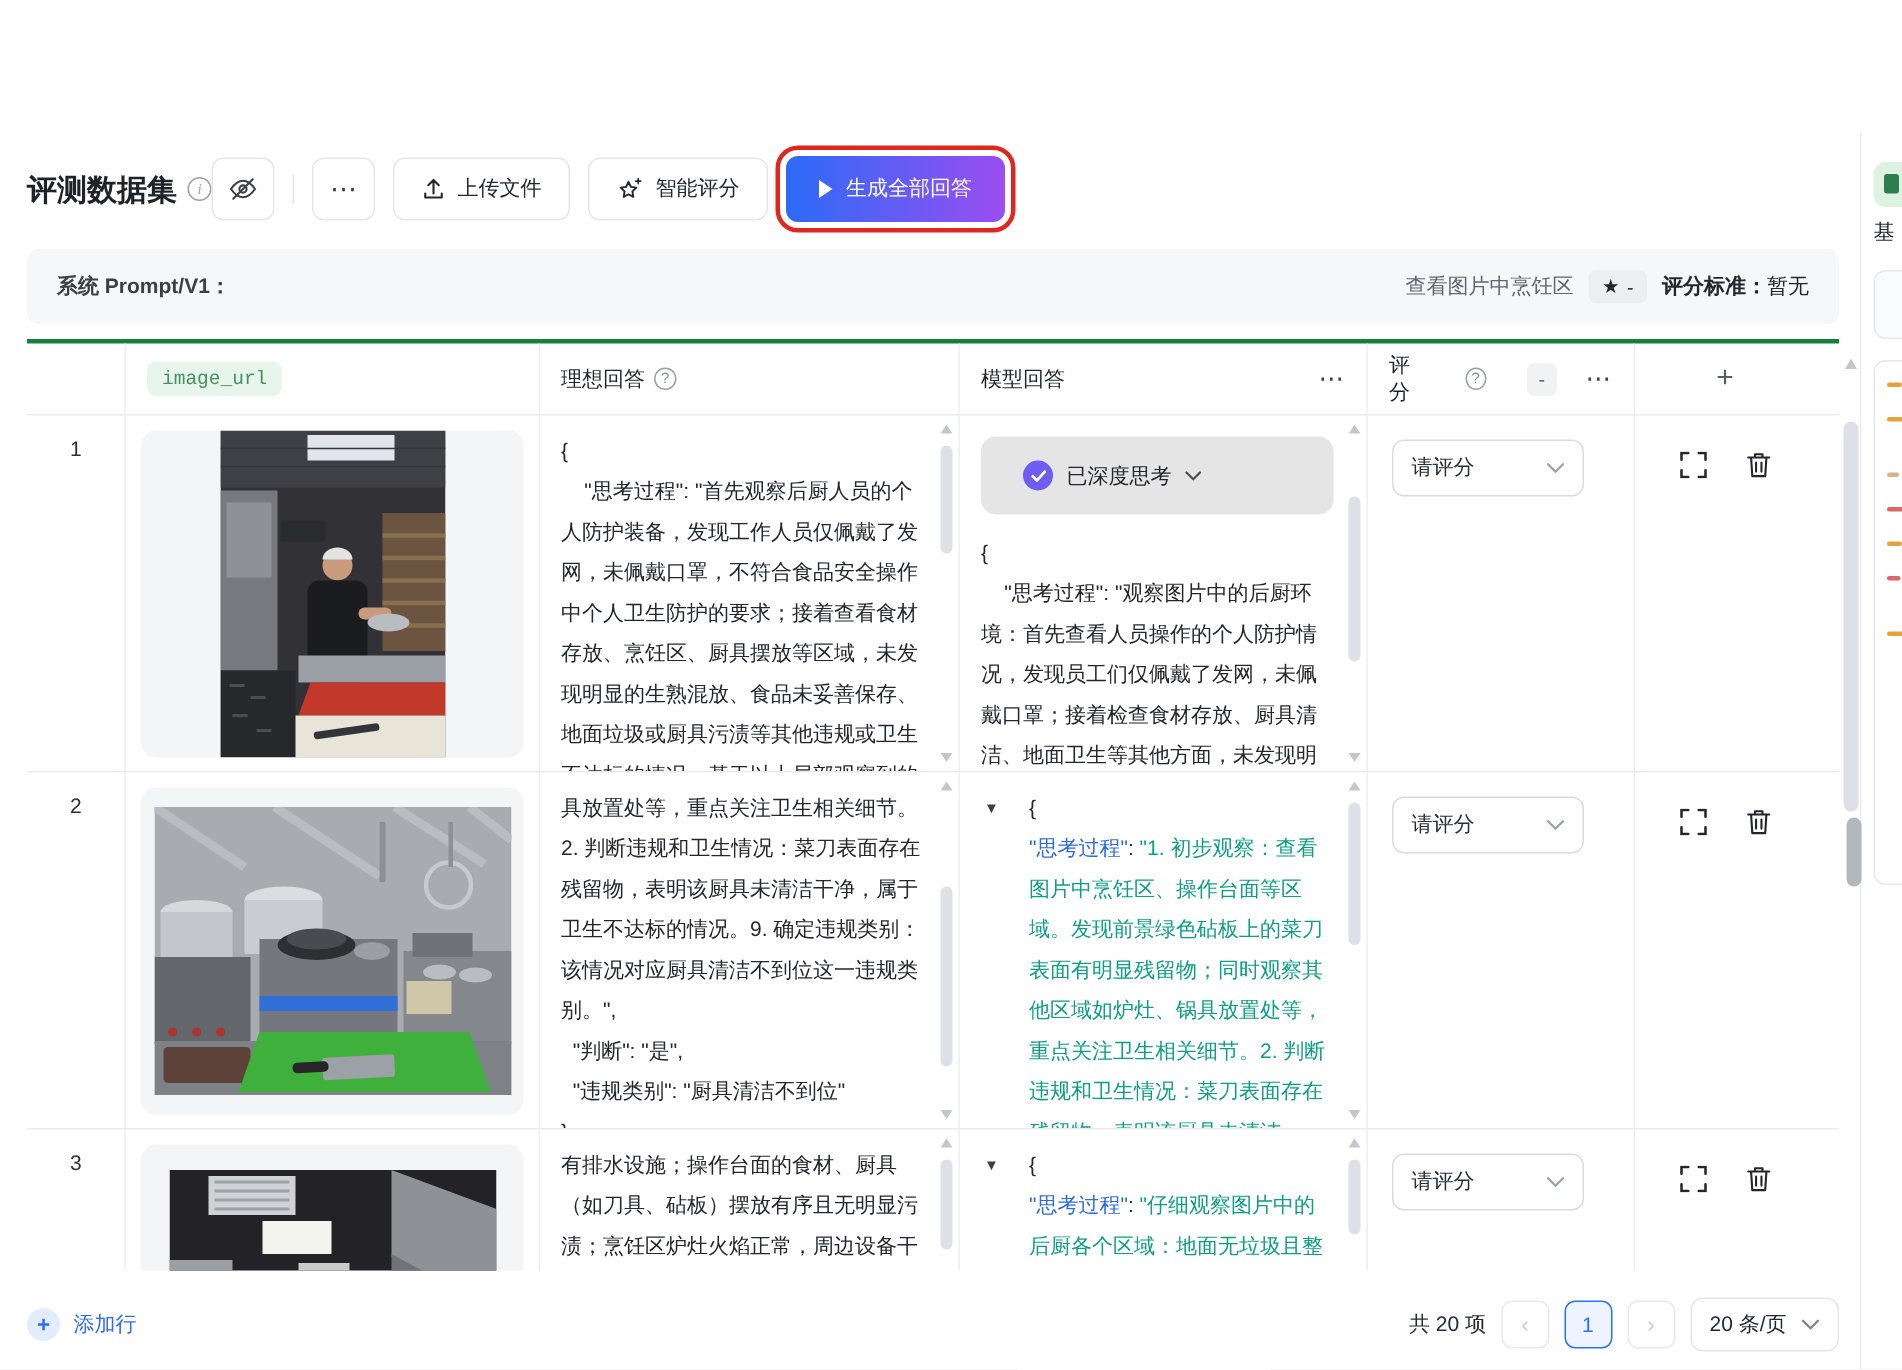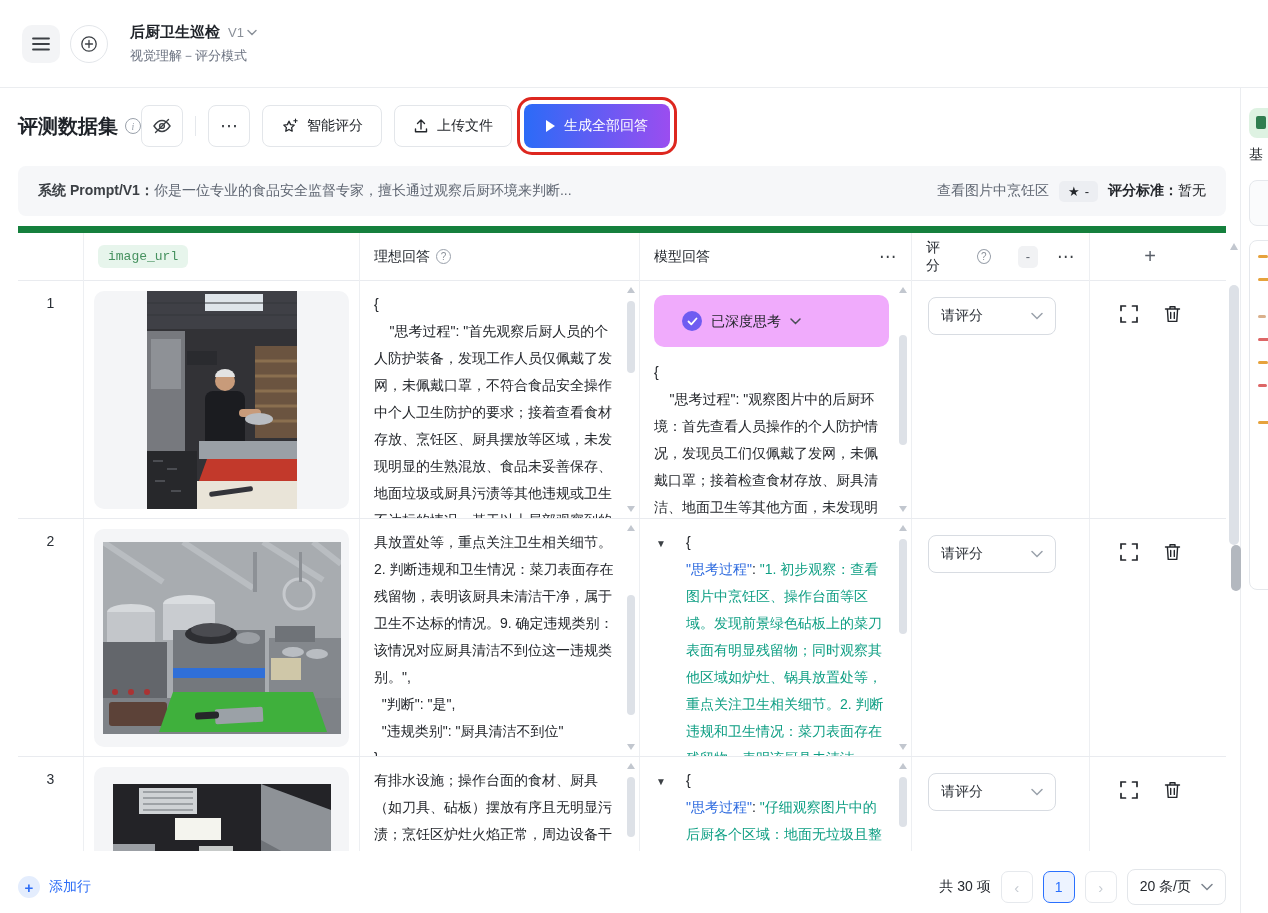--- a/index.html
+++ b/index.html
@@ -35,21 +35,21 @@
   .prompt-left { display:flex; align-items:center; min-width:0; }
   .prompt-label { font-weight:bold; color:#3c4045; white-space:nowrap; }
   .prompt-text { color:#5f6672; white-space:nowrap; overflow:hidden; }
   .prompt-right { display:flex; align-items:center; gap:10px; white-space:nowrap; }
   .score-label { color:#5f6672; }
   .score-badge { background:#eceef2; border-radius:5px; padding:3px 9px; font-size:13px; color:#23262b; display:flex; gap:5px; align-items:center; cursor:pointer; }
   .criteria-label { color:#23262b; font-weight:bold; }
   .criteria-value { color:#23262b; }
 
   
-  .table { margin:0 14px 0 18px; border-top:7px solid #15803d; position:relative; }
+  .table { margin:0 14px 0 18px; border-top:3px solid #15803d; position:relative; }
   .t-row { display:flex; border-bottom:1px solid #e9ebef; }
   .t-head { height:48px; align-items:center; }
   .cell { border-right:1px solid #edeff2; position:relative; }
   .cell:last-child { border-right:none; }
   .c-num { width:66px; flex:none; text-align:center; }
   .c-img { width:276px; flex:none; }
   .c-ideal { width:280px; flex:none; }
   .c-model { width:272px; flex:none; }
   .c-score { width:178px; flex:none;gap:19px; }
   .c-plus { width:120px; flex:none; border-right:none; }
@@ -60,21 +60,21 @@
   .hmore { margin-left:auto; color:#3c4045; font-size:17px; letter-spacing:1px; cursor:pointer; }
   .minus-badge { width:22px; height:22px; background:#f1f2f4; border-radius:5px; color:#5b626c; display:inline-flex; align-items:center; justify-content:center; margin-left:8px; font-size:13px; }
   .plus-head { width:100%; text-align:center; color:#585e68; font-size:20px; cursor:pointer; }
 
   .t-body { height:570px; overflow:hidden; }
   .r-data { height:238px; }
   .c-num .numtxt { display:block; padding-top:14px; font-size:14px; color:#2a2f36; }
   .img-card { margin:10px; height:218px; background:#f4f5f7; border-radius:10px; display:flex; align-items:center; justify-content:center; overflow:hidden; cursor:pointer; }
   .txt-cell { padding:10px 22px 10px 14px; font-size:14px; line-height:27px; color:#23262b; height:100%; overflow:hidden; }
   .prewrap { white-space:pre-wrap; word-break:break-all; }
-  .deep-badge { background:#f0abfc; border-radius:10px; height:52px; display:flex; align-items:center; gap:9px; padding-left:28px; margin:4px 0 12px 0; cursor:pointer; }
+  .deep-badge { background:#e5e5e5; border-radius:10px; height:52px; display:flex; align-items:center; gap:9px; padding-left:28px; margin:4px 0 12px 0; cursor:pointer; }
   .check-circle { width:20px; height:20px; border-radius:50%; background:#6f5cf1; display:flex; align-items:center; justify-content:center; flex:none; }
   .deep-label { font-size:14px; color:#23262b; }
   .tree { position:relative; padding-left:32px; }
   .tree-caret { position:absolute; left:2px; top:1px; font-size:10px; color:#3c4045; cursor:pointer; }
   .tree-brace { color:#23262b; }
   .tree-key { color:#2e6bdf; }
   .tree-colon { color:#23262b; }
   .tree-val { color:#0d9e83; }
   .score-select { margin:16px 0 0 16px; width:128px; height:38px; border:1px solid #d8dce2; border-radius:8px; display:flex; align-items:center; justify-content:space-between; padding:0 12px; font-size:14px; color:#2a2f36; cursor:pointer; background:#fff; }
   .rowtools { display:flex; gap:26px; justify-content:center; padding-top:24px; }
@@ -112,45 +112,20 @@
   .sp-line { height:3px; border-radius:2px; margin-bottom:20px; }
   .page-sb-thumb { position:absolute; left:1231px; top:545px; width:10px; height:46px; background:#b3b8bf; border-radius:5px; z-index:5; }
 
   svg { display:block; }
 </style>
 </head>
 <body>
 
 <div class="app">
 
-  <div class="topbar">
-    <div class="icon-btn-sq">
-      <svg width="18" height="14" viewBox="0 0 18 14">
-        <path d="M1 1.5h16M1 7h16M1 12.5h16" stroke="#3c4045" stroke-width="1.8" stroke-linecap="round"></path>
-      </svg>
-    </div>
-    <div class="icon-btn-circle">
-      <svg width="16" height="16" viewBox="0 0 16 16">
-        <circle cx="8" cy="8" r="7.2" fill="none" stroke="#3c4045" stroke-width="1.3"></circle>
-        <path d="M8 4.5v7M4.5 8h7" stroke="#3c4045" stroke-width="1.3" stroke-linecap="round"></path>
-      </svg>
-    </div>
-    <div class="titleblock">
-      <div class="titlerow">
-        <span class="app-title">后厨卫生巡检</span>
-        <span class="app-version">
-          <span>V1</span>
-          <svg width="10" height="7" viewBox="0 0 10 7">
-            <path d="M1 1.5l4 4 4-4" fill="none" stroke="#8a9099" stroke-width="1.4" stroke-linecap="round"></path>
-          </svg>
-        </span>
-      </div>
-      <div class="app-subtitle">视觉理解－评分模式</div>
-    </div>
-  </div>
 
   <div class="main">
 
     <div class="page-head">
       <div class="page-title-wrap">
         <span class="page-title">评测数据集</span>
         <span class="info-circle">i</span>
       </div>
       <div class="head-actions">
         <div class="btn square">
@@ -158,43 +133,42 @@
             <path d="M2 9c2.6-3.8 5.5-5.5 8-5.5S15.4 5.2 18 9c-2.6 3.8-5.5 5.5-8 5.5S4.6 12.8 2 9z" fill="none" stroke="#3c4045" stroke-width="1.4"></path>
             <circle cx="10" cy="9" r="2.4" fill="none" stroke="#3c4045" stroke-width="1.4"></circle>
             <path d="M3.5 15.5L16.5 2.5" stroke="#3c4045" stroke-width="1.4" stroke-linecap="round"></path>
           </svg>
         </div>
         <div class="vdivider"></div>
         <div class="btn square">
           <span style="font-size:18px;color:#3c4045;">⋯</span>
         </div>
         <div class="btn">
+          <svg width="16" height="16" viewBox="0 0 16 16">
+            <path d="M8 11V2.5M4.5 5.5L8 2l3.5 3.5M2.5 11v2.7h11V11" fill="none" stroke="#23262b" stroke-width="1.4" stroke-linecap="round" stroke-linejoin="round"></path>
+          </svg>
+          <span>上传文件</span>
+        </div>
+        <div class="btn">
           <svg width="18" height="17" viewBox="0 0 18 17">
             <path d="M8 3.2l1.6 3.4 3.6.5-2.6 2.5.6 3.6L8 11.5l-3.2 1.7.6-3.6L2.8 7.1l3.6-.5z" fill="none" stroke="#23262b" stroke-width="1.3" stroke-linejoin="round"></path>
             <path d="M14.5 1v3.4M12.8 2.7h3.4" stroke="#23262b" stroke-width="1.1" stroke-linecap="round"></path>
           </svg>
           <span>智能评分</span>
         </div>
-        <div class="btn">
-          <svg width="16" height="16" viewBox="0 0 16 16">
-            <path d="M8 11V2.5M4.5 5.5L8 2l3.5 3.5M2.5 11v2.7h11V11" fill="none" stroke="#23262b" stroke-width="1.4" stroke-linecap="round" stroke-linejoin="round"></path>
-          </svg>
-          <span>上传文件</span>
-        </div>
         <div class="btn-primary">
           <span class="play-tri"></span>
           <span>生成全部回答</span>
         </div>
       </div>
     </div>
 
     <div class="prompt-bar">
       <div class="prompt-left">
         <span class="prompt-label">系统 Prompt/V1：</span>
-        <span class="prompt-text">你是一位专业的食品安全监督专家，擅长通过观察后厨环境来判断...</span>
       </div>
       <div class="prompt-right">
         <span class="score-label">查看图片中烹饪区</span>
         <span class="score-badge">
           <span>★</span>
           <span>-</span>
         </span>
         <span>
           <span class="criteria-label">评分标准：</span><span class="criteria-value">暂无</span>
         </span>
@@ -462,21 +436,21 @@
         <span class="tsb-thumb"></span>
       </div>
     </div>
 
     <div class="bottom-bar">
       <div class="add-row">
         <span class="add-circle">+</span>
         <span class="add-label">添加行</span>
       </div>
       <div class="pager">
-        <span>共 30 项</span>
+        <span>共 20 项</span>
         <span class="pg-btn">‹</span>
         <span class="pg-current">1</span>
         <span class="pg-btn">›</span>
         <span class="pg-size">
           <span>20 条/页</span>
           <svg width="12" height="8" viewBox="0 0 12 8">
               <path d="M1 1.5l5 5 5-5" fill="none" stroke="#7d848e" stroke-width="1.5" stroke-linecap="round"></path>
             </svg>
         </span>
       </div>

